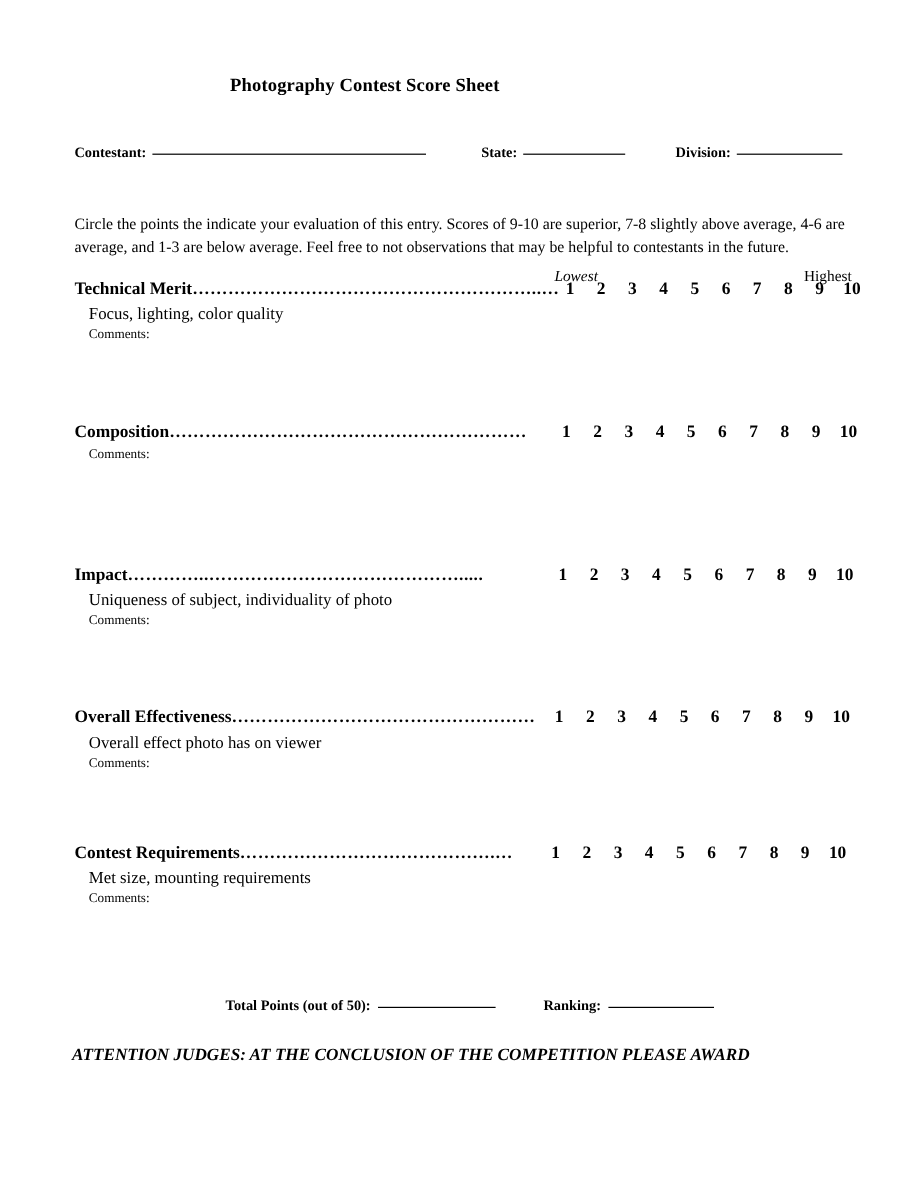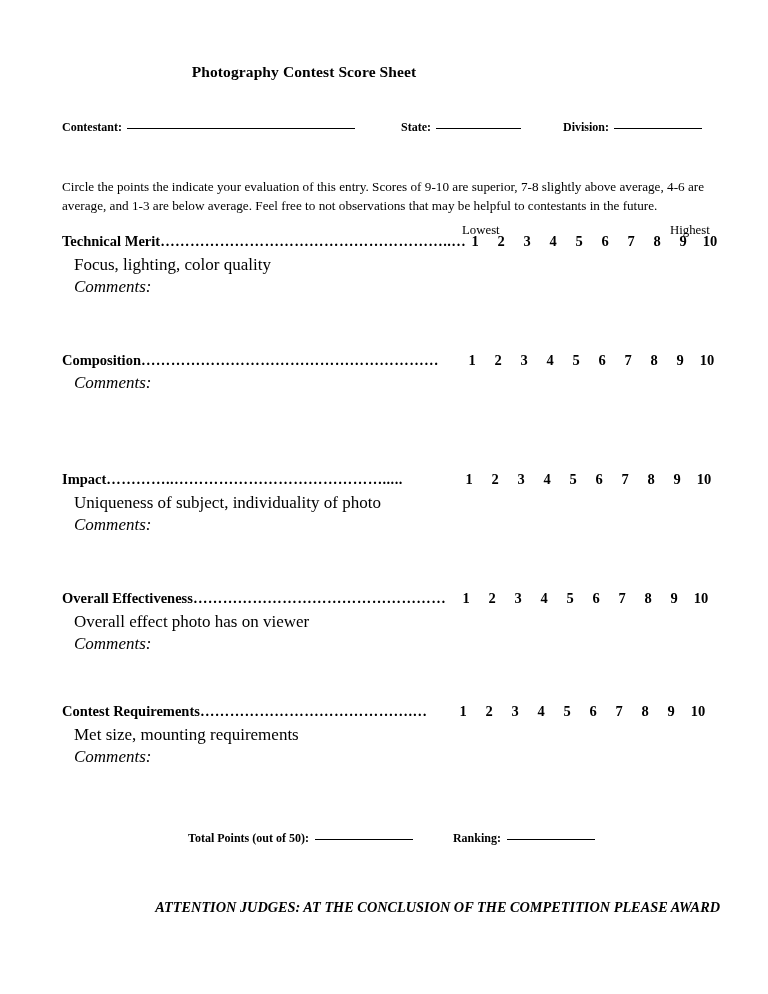--- a/index.html
+++ b/index.html
@@ -79,20 +79,21 @@
     top: 223px;
     left: 62px;
     width: 660px;
     height: 16px;
     font-size: 12.8px;
   }
   .scale-header .lowest {
     position: absolute;
     left: 400px;
     top: 0;
+    font-style: italic;
   }
   .scale-header .highest {
     position: absolute;
     left: 608px;
     top: 0;
   }
 
   
   .criterion {
     position: absolute;
@@ -125,55 +126,53 @@
     display: inline-block;
     text-align: center;
   }
   .scale .n1  { width: 14px; }
   .scale .nn  { width: 14px; margin-left: 12px; }
   .scale .n10 { width: 20px; margin-left: 10px; }
 
   .crit-desc {
     margin-top: 3px;
     margin-left: 12px;
-    font-size: 17px;
+    font-size: 14px;
     font-weight: normal;
   }
   .crit-comments {
     margin-top: 2px;
     margin-left: 12px;
-    font-size: 17px;
-    font-style: italic;
+    font-size: 11px;
     font-weight: normal;
   }
 
   
   .totals-row {
     position: absolute;
     top: 831px;
     left: 188px;
     font-size: 12px;
     font-weight: bold;
     white-space: nowrap;
   }
   .rule-total   { width: 98px; margin-left: 6px; }
   .rule-ranking { width: 88px; margin-left: 6px; }
   .gap-ranking  { display:inline-block; width: 40px; }
 
   
   .attention {
     position: absolute;
-    top: 898px;
+    top: 870px;
     left: 60px;
     width: 660px;
     font-size: 14.3px;
     font-weight: bold;
     font-style: italic;
     line-height: 1.35;
-    text-align: right;
   }
 </style>
 </head>
 <body>
 
 <div class="page">
 
   <div class="doc-title">Photography Contest Score Sheet</div>
 
   <div class="header-row">

